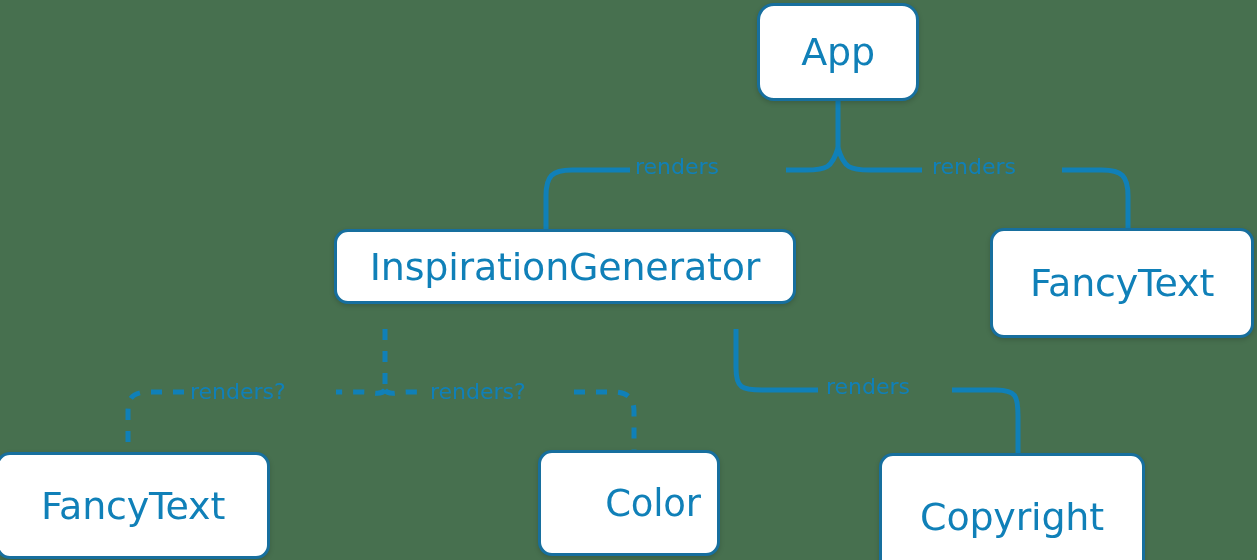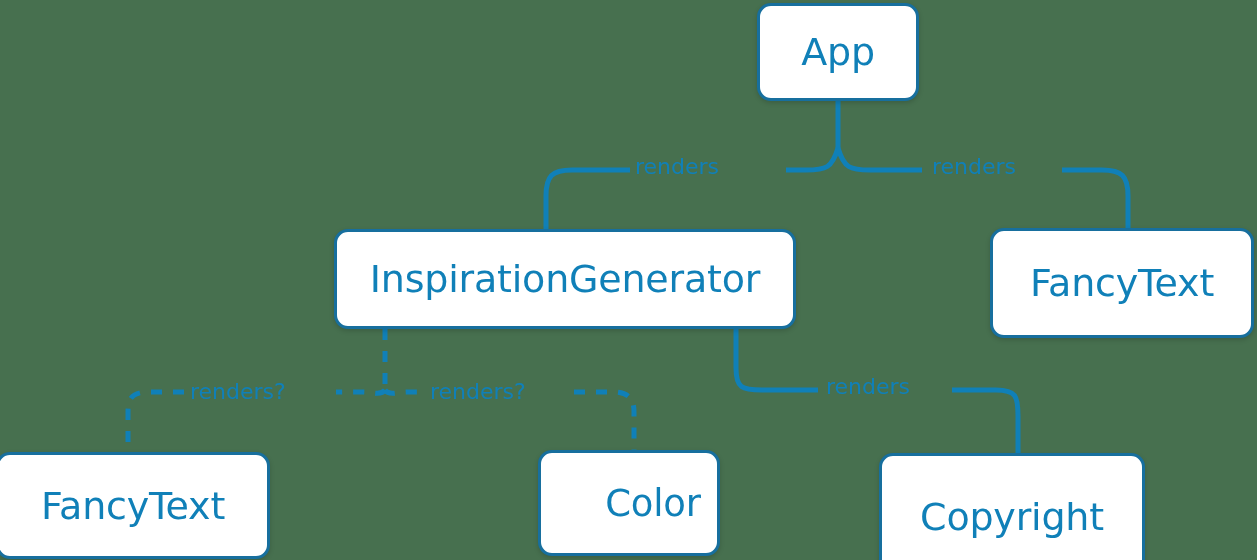--- a/index.html
+++ b/index.html
@@ -38,22 +38,22 @@
     color: #1080b8;
     font-size: 38px;
     line-height: 1;
     letter-spacing: -0.2px;
     white-space: nowrap;
   }
   .node.small .node-label { font-size: 37px; }
   .node.wide .node-label { font-size: 38px; }
 
   
-  #node-app        { left: 757px; top: 3px;   width: 162px; height: 98px; }
-  #node-inspgen    { left: 334px; top: 229px; width: 462px; height: 100px; }
+  #node-app        { left: 757px; top: 3px;   width: 162px; height: 98px; border-radius: 17px; }
+  #node-inspgen    { left: 334px; top: 229px; width: 462px; height: 75px; }
   #node-fancytext-right { left: 990px; top: 228px; width: 264px; height: 110px; }
   #node-fancytext-bottom{ left: -4px; top: 452px; width: 274px; height: 107px; }
   #node-color      { left: 538px; top: 450px; width: 182px; height: 106px; padding-left: 48px; }
   #node-copyright  { left: 879px; top: 453px; width: 266px; height: 128px; }
 
   .edge-label {
     position: absolute;
     color: #1080b8;
     font-size: 22px;
     line-height: 1;

